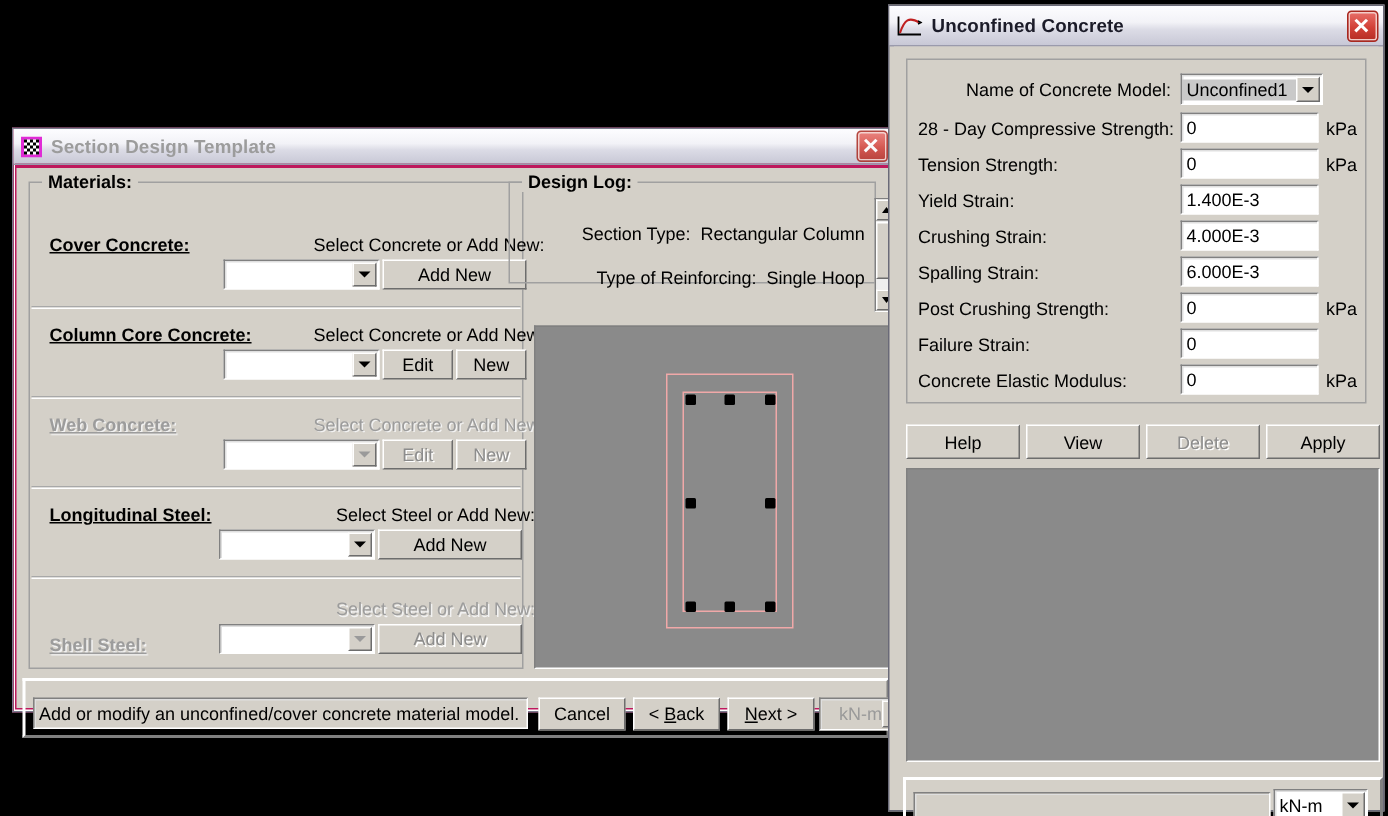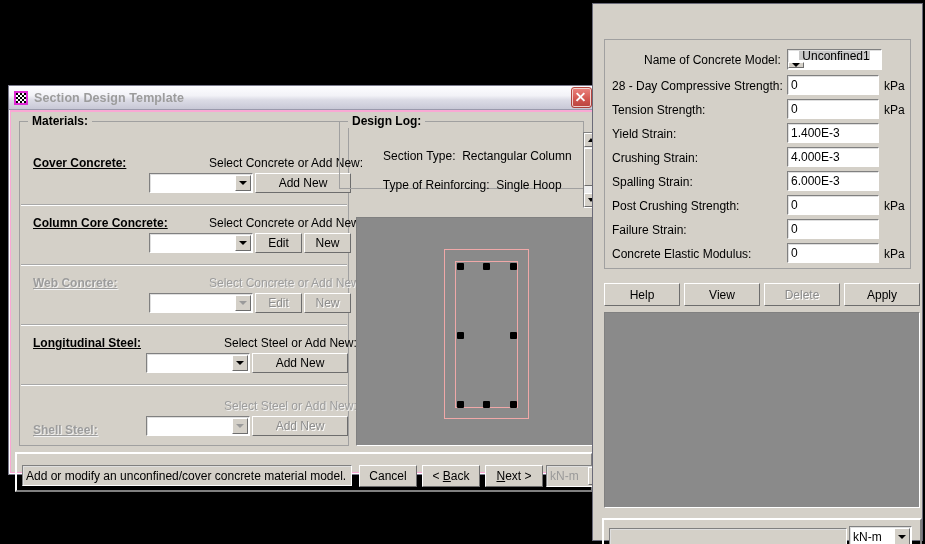--- a/index.html
+++ b/index.html
@@ -12,22 +12,23 @@
   body { position: relative; }
 
   
   .win {
     position: absolute;
     background: #d4d0c8;
     box-sizing: border-box;
   }
   .sdt-frame {
     border: 1px solid #7a7a8c;
-    background: #f9a8d4;
+    background: #be185d;
     box-shadow: 0 0 0 1px #ffffff inset;
+    text-align: right;
   }
   .titlebar {
     height: 25px;
     background: linear-gradient(to bottom, #fdfdff 0%, #f2f2f7 42%, #dcdce6 60%, #c8c8d6 100%);
     display: flex;
     align-items: center;
     padding: 0 3px 0 5px;
     box-sizing: border-box;
     border-bottom: 1px solid #9a9aac;
   }
@@ -408,27 +409,38 @@
       <span class="ctext">kN-m</span>
       <span class="carrow">
           <i></i>
         </span>
     </div>
   </div>
 </div>
 
 <div class="dlg" style="left:592px; top:3px; width:331px; height:538px;">
 
+  <div class="titlebar" style="height:27px;">
+    <span class="dlg-icon">
+      <svg width="17" height="15" viewBox="0 0 17 15">
+        <path d="M1 1 L1 13 L16 13" fill="none" stroke="#000000" stroke-width="1.2"></path>
+        <path d="M2 12 C5 3, 8 1, 15 5" fill="none" stroke="#c02020" stroke-width="1.4"></path>
+        <path d="M14 4 L16 5 L14 6" fill="none" stroke="#000" stroke-width="1"></path>
+      </svg>
+    </span>
+    <span class="tb-title active">Unconfined Concrete</span>
+    <div class="closebtn"></div>
+  </div>
 
   <div class="dlg-inner">
 
     <div class="group" style="left:8px; top:8px; width:307px; height:230px;"></div>
 
     <div class="lbl" style="left:8px; top:22px;margin-left:40px;">Name of Concrete Model:</div>
-    <div class="combo selected" style="left:191px; top:18px; width:95px; height:21px;flex-direction:column;">
+    <div class="combo selected" style="left:191px; top:18px; width:95px; height:21px;">
       <span class="ctext">Unconfined1</span>
       <span class="carrow">
           <i></i>
         </span>
     </div>
 
     <div class="lbl" style="left:16px; top:48px;">28 - Day Compressive Strength:</div>
     <div class="field" style="left:191px; top:44px; width:92px; height:20px;">0</div>
     <div class="unit-kpa" style="left:288px; top:48px;">kPa</div>
 

